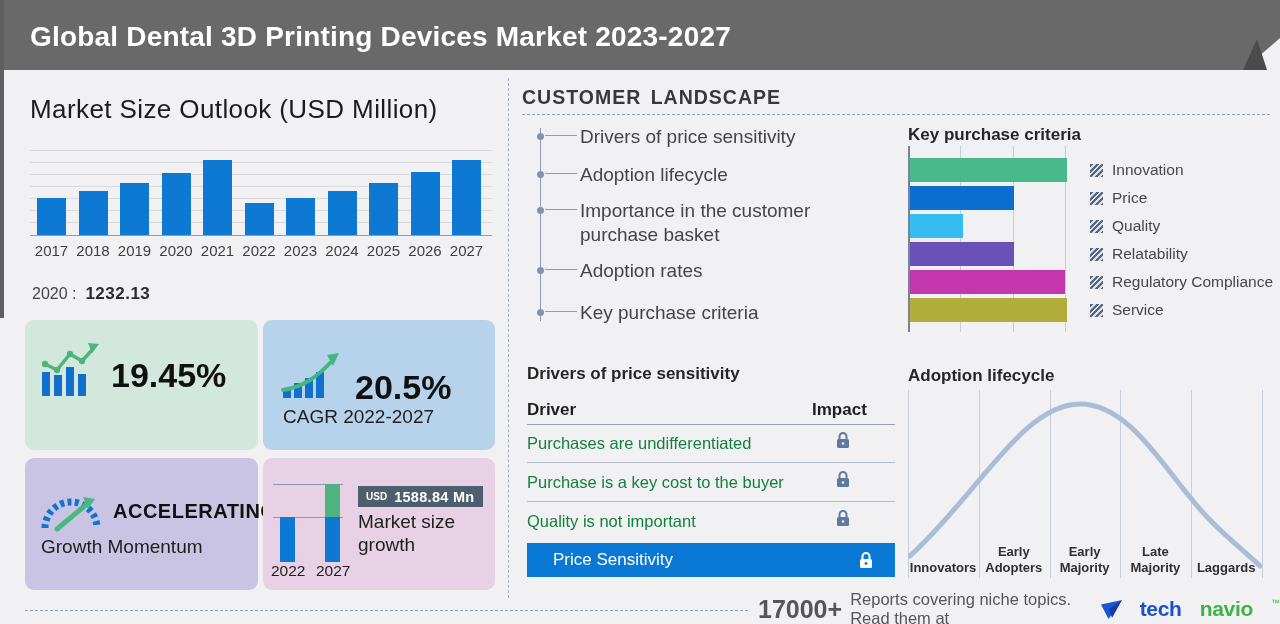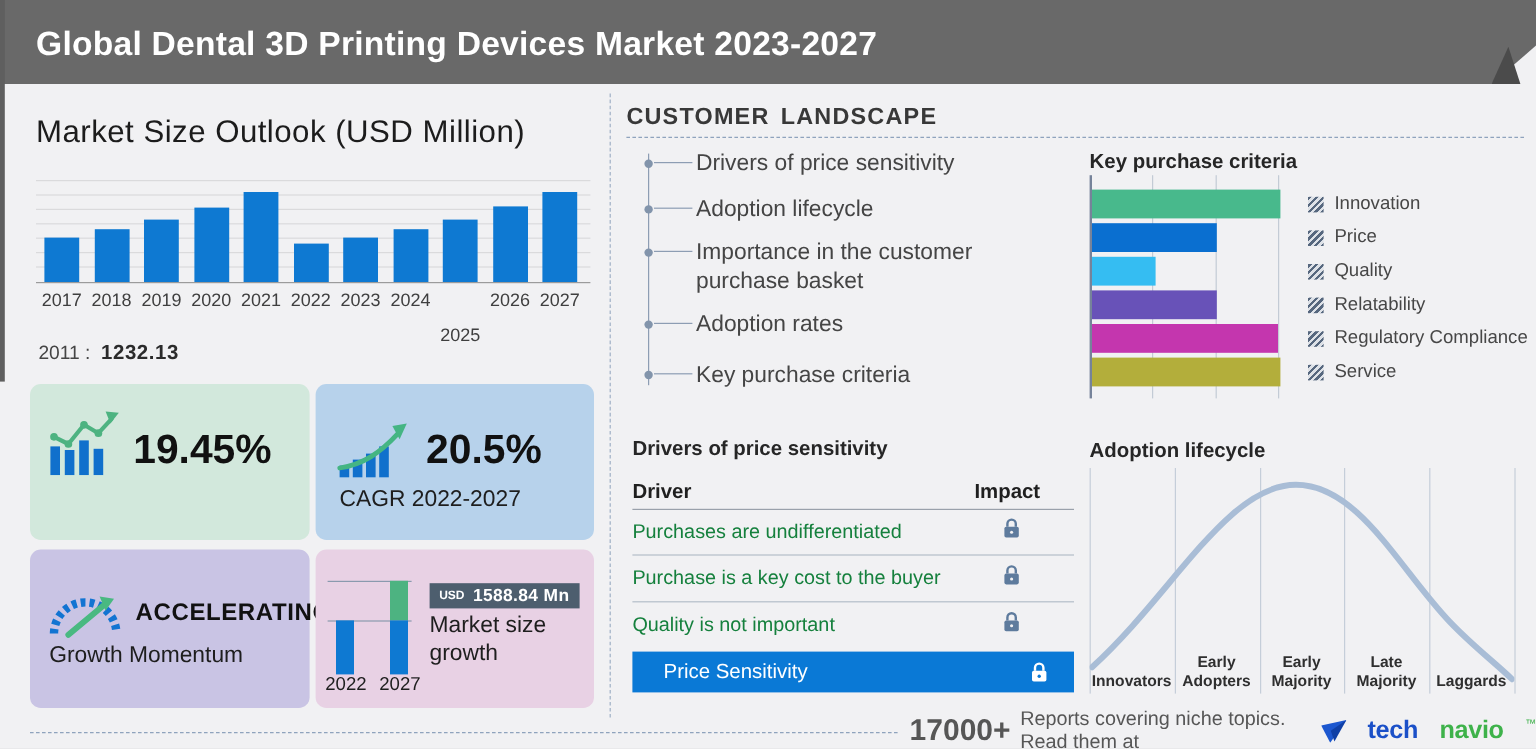--- a/index.html
+++ b/index.html
@@ -116,28 +116,28 @@
       <div class="mkt-tick" style="left: 146px;">2020</div>
       <div class="mkt-bar" style="left: 173px; height: 74.7012px; background: rgb(14, 121, 210);"></div>
       <div class="mkt-tick" style="left: 187.5px;">2021</div>
       <div class="mkt-bar" style="left: 214.5px; height: 32.1215px; background: rgb(14, 121, 210);"></div>
       <div class="mkt-tick" style="left: 229px;">2022</div>
       <div class="mkt-bar" style="left: 256px; height: 37.2012px; background: rgb(14, 121, 210);"></div>
       <div class="mkt-tick" style="left: 270.5px;">2023</div>
       <div class="mkt-bar" style="left: 297.5px; height: 43.9243px; background: rgb(14, 121, 210);"></div>
       <div class="mkt-tick" style="left: 312px;">2024</div>
       <div class="mkt-bar" style="left: 339px; height: 52.2908px; background: rgb(14, 121, 210);"></div>
-      <div class="mkt-tick" style="left: 353.5px; margin-top: 29px;">2025</div>
+      <div class="mkt-tick" style="left: 353.5px;">2025</div>
       <div class="mkt-bar" style="left: 380.5px; height: 62.5996px; background: rgb(14, 121, 210);"></div>
       <div class="mkt-tick" style="left: 395px;">2026</div>
       <div class="mkt-bar" style="left: 422px; height: 75px; background: rgb(14, 121, 210);"></div>
       <div class="mkt-tick" style="left: 436.5px;">2027</div>
     </div>
   <div class="anchor-line">
-    <span>2011 :</span>&nbsp;
+    <span>2020 :</span>&nbsp;
     <b>1232.13</b>
   </div>
 
   <div class="stat-box" style="left:25px;top:320px;width:233px;height:130px;background:#d2e8dc;">
     <svg class="abs" style="left:14px;top:22px;" width="64" height="54" viewBox="0 0 64 54">
       <rect x="3" y="30" width="8" height="24" fill="#1070cc"></rect>
       <rect x="15" y="33" width="8" height="21" fill="#1070cc"></rect>
       <rect x="27" y="25" width="8" height="29" fill="#1070cc"></rect>
       <rect x="39" y="32" width="8" height="22" fill="#1070cc"></rect>
       <polyline points="6,22 18,28 31,12 43,19 54,7" fill="none" stroke="#4db381" stroke-width="3.5" stroke-linecap="round" stroke-linejoin="round"></polyline>
@@ -152,21 +152,21 @@
 
   <div class="stat-box" style="left:263px;top:320px;width:232px;height:130px;background:#b7d2eb;">
     <svg class="abs" style="left:18px;top:30px;" width="62" height="48" viewBox="0 0 62 48">
       <rect x="2" y="38" width="8" height="10" fill="#1070cc"></rect>
       <rect x="13" y="33" width="8" height="15" fill="#1070cc"></rect>
       <rect x="24" y="28" width="8" height="20" fill="#1070cc"></rect>
       <rect x="35" y="22" width="8" height="26" fill="#1070cc"></rect>
       <path d="M2,40 C22,37 36,27 50,12" fill="none" stroke="#44b583" stroke-width="4" stroke-linecap="round"></path>
       <polygon points="46,5 58,3 52,16" fill="#44b583"></polygon>
     </svg>
-    <div class="stat-value" style="left:92px;top:36px;">20.5%</div>
+    <div class="stat-value" style="left:92px;top:48px;">20.5%</div>
     <div class="stat-label" style="left:20px;top:84px;font-size:19px;">CAGR 2022-2027</div>
   </div>
 
   <div class="stat-box" style="left:25px;top:458px;width:233px;height:132px;background:#c9c4e4;">
     <svg class="abs" style="left:12px;top:24px;" width="66" height="56" viewBox="0 0 66 56">
       <path d="M8,46 A26,26 0 1 1 60,46" fill="none" stroke="#1274d2" stroke-width="7" stroke-dasharray="4 3.4" stroke-linecap="butt"></path>
       <line x1="20" y1="47" x2="50" y2="22" stroke="#49b981" stroke-width="5" stroke-linecap="round"></line>
       <polygon points="46,15 58,17 51,27" fill="#49b981"></polygon>
     </svg>
     <div class="accel" style="left:88px;top:42px;">ACCELERATING</div>

